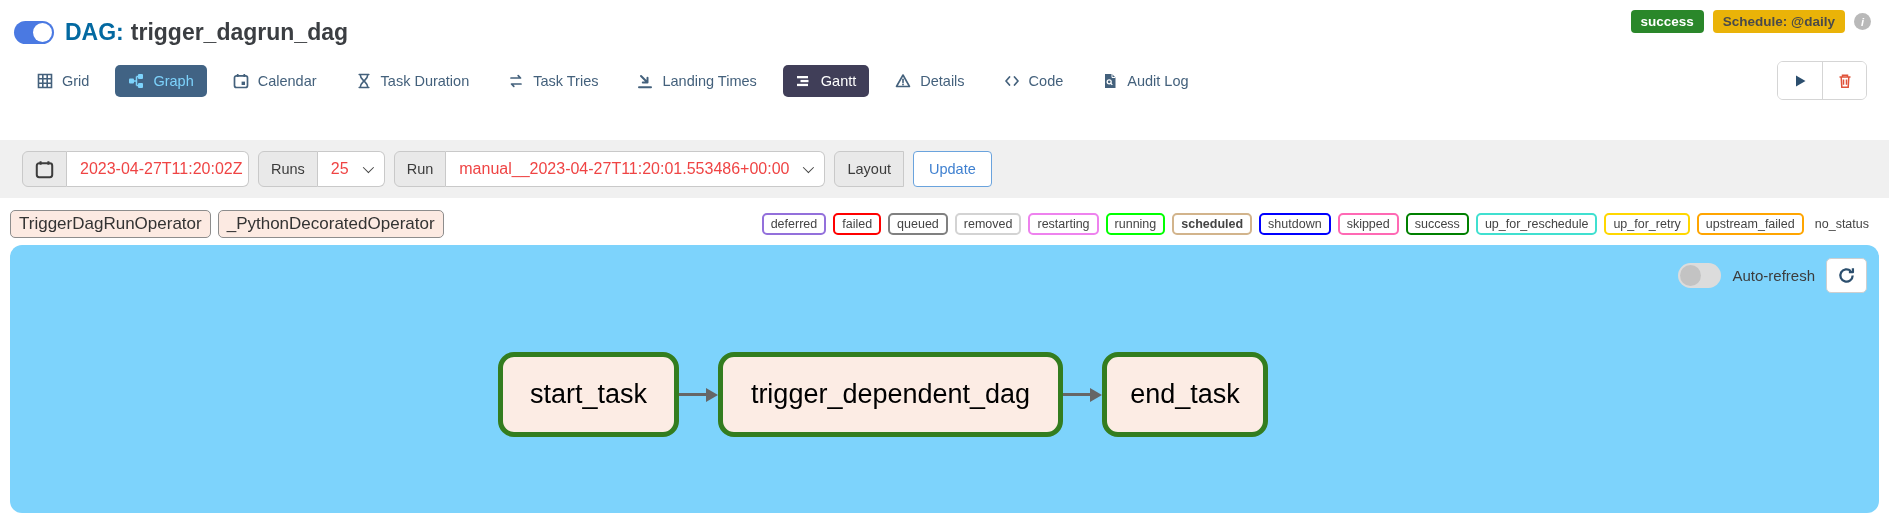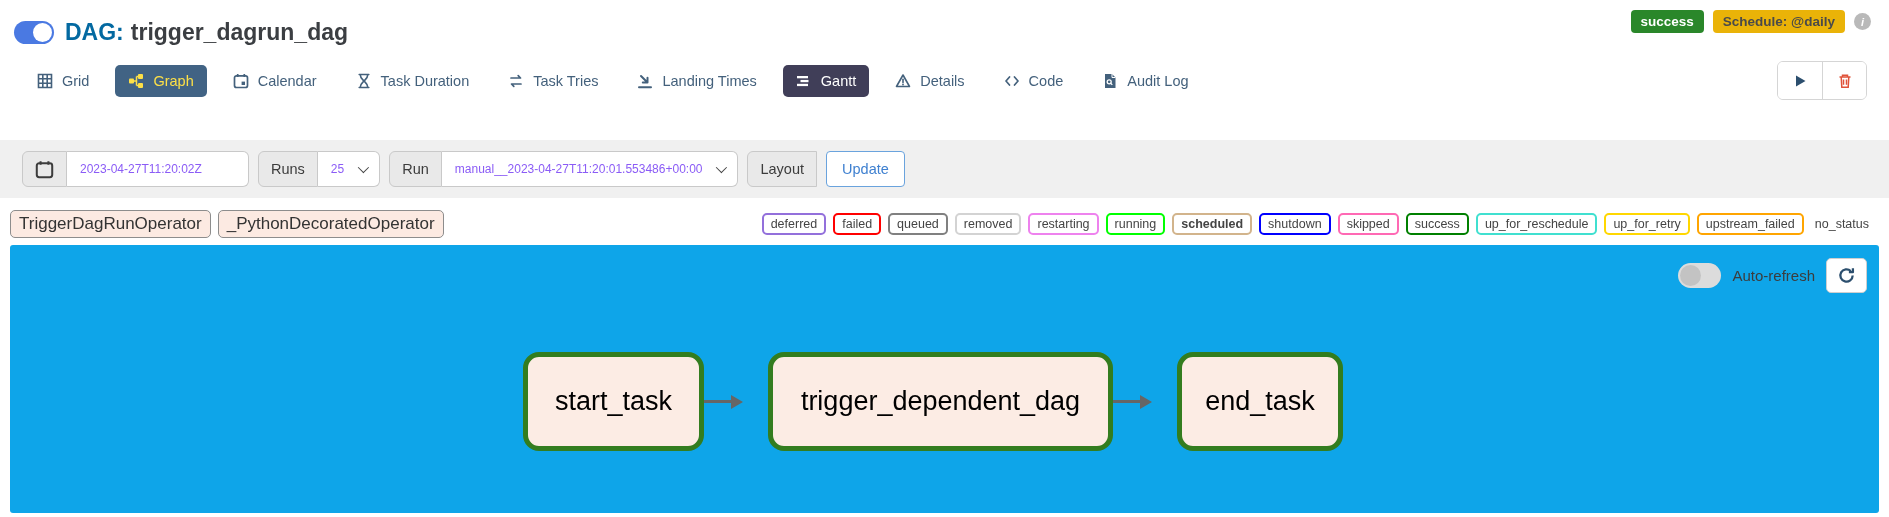--- a/index.html
+++ b/index.html
@@ -24,67 +24,67 @@
   .badge.success { background: #2a872a; color: #fff; }
   .badge.gray { background: #eab308; color: #4a4a4a; }
   .info-icon { width: 17px; height: 17px; border-radius: 50%; background: #b9b9b9; color: #fff;
     font-size: 11px; font-weight: bold; font-style: italic; display: flex; align-items: center; justify-content: center; cursor: pointer; }
 
   
   .tabbar { position: absolute; top: 61px; left: 24px; right: 22px; display: flex; align-items: center; }
   .tab { display: flex; align-items: center; gap: 9px; padding: 8px 13px; border-radius: 5px;
     color: #44617c; font-size: 14.5px; cursor: pointer; white-space: nowrap; margin-right: 13px; }
   .tab svg { width: 16px; height: 16px; flex: none; }
-  .tab.active-graph { background: #416384; color: #fde047; }
+  .tab.active-graph { background: #416384; color: #7dd3fc; }
   .tab.active-gantt { background: #403e58; color: #fff; }
   .tab-actions { margin-left: auto; display: flex; border: 1px solid #d5d5d5; border-radius: 6px; overflow: hidden; background: #fff; }
   .tab-action { width: 44px; height: 37px; display: flex; align-items: center; justify-content: center; cursor: pointer; background: #fff; border: none; }
   .tab-action + .tab-action { border-left: 1px solid #d5d5d5; }
   .tab-action svg { width: 16px; height: 16px; }
 
   
   .filterstrip { position: absolute; top: 140px; left: 0; right: 0; height: 58px; background: #f0f0f0; }
   .filters { position: absolute; top: 11px; left: 22px; display: flex; align-items: stretch; height: 36px; }
   .fgroup { display: flex; align-items: stretch; margin-right: 9px; }
   .addon { background: #e9e9e9; border: 1px solid #c9c9c9; display: flex; align-items: center; padding: 0 12px;
     font-size: 14.5px; color: #3c3c3c; border-radius: 6px 0 0 6px; white-space: nowrap; }
   .addon svg { width: 19px; height: 19px; }
-  .fbox { background: #fff; border: 1px solid #c9c9c9; border-left: none; padding: 0 13px; font-size: 12px;
-    color: #8b5cf6; display: flex; align-items: center; border-radius: 0 6px 6px 0; white-space: nowrap; }
+  .fbox { background: #fff; border: 1px solid #c9c9c9; border-left: none; padding: 0 13px; font-size: 16px;
+    color: #ef4444; display: flex; align-items: center; border-radius: 0 6px 6px 0; white-space: nowrap; }
   .fselect { cursor: pointer; }
   .fselect::after { content: ""; width: 7px; height: 7px; border-right: 1.8px solid #444; border-bottom: 1.8px solid #444;
     transform: rotate(45deg) translateY(-2px); margin-left: 14px; flex: none; }
   .update-btn { border: 1.5px solid #6aa3dd; color: #3f80d0; background: #fff; border-radius: 4px;
     padding: 0 15px; font-size: 14.5px; display: flex; align-items: center; cursor: pointer; }
   .find-task { position: absolute; top: 11px; right: 24px; width: 315px; height: 36px; border: 1px solid #c9c9c9;
     border-radius: 6px; background: #fff; padding: 0 13px; font-size: 14.5px; color: #555; font-family: inherit; }
   .find-task::placeholder { color: #9a9a9a; }
 
   
   .legend { position: absolute; top: 210px; left: 10px; right: 16px; display: flex; align-items: center; }
   .op-pill { background: #fceae2; border: 1px solid #8d8d8d; border-radius: 5px; padding: 3px 8px;
     font-size: 17px; color: #333; margin-right: 7px; cursor: pointer; white-space: nowrap; }
   .status-pills { margin-left: auto; display: flex; gap: 7px; align-items: center; }
   .status-pill { background: #fff; border: 2px solid #999; border-radius: 5px; padding: 2px 7px;
     font-size: 12.5px; color: #444; cursor: pointer; white-space: nowrap; }
   .status-pill.plain { border-color: transparent; background: transparent; padding: 2px 2px; }
 
   
-  .graph-panel { position: absolute; top: 245px; left: 10px; right: 10px; bottom: 4px; background: #0ea5e9; border-radius: 3px; padding-left: 32px; }
+  .graph-panel { position: absolute; top: 245px; left: 10px; right: 10px; bottom: 4px; background: #7dd3fc; border-radius: 12px; padding-left: 32px; }
   .refresh-controls { position: absolute; top: 13px; right: 12px; display: flex; align-items: center; gap: 11px; }
   .ar-toggle { width: 43px; height: 25px; border-radius: 13px; background: #dcdcdc; position: relative; cursor: pointer; }
   .ar-toggle .knob { position: absolute; left: 2px; top: 2px; width: 21px; height: 21px; border-radius: 50%; background: #c3c3c3; }
   .ar-label { font-size: 15px; color: #3c3c3c; }
   .refresh-btn { width: 41px; height: 35px; background: #fff; border: 1px solid #cfcfcf; border-radius: 5px;
     display: flex; align-items: center; justify-content: center; cursor: pointer; }
   .refresh-btn svg { width: 19px; height: 19px; }
 
   .nodes { position: absolute; left: 488px; top: 107px; display: flex; align-items: center; }
-  .task-node { height: 99px; background: #fcece4; border: 5px solid #337d1f; border-radius: 16px;
-    display: flex; align-items: center; justify-content: center; font-size: 27px; color: #000; cursor: pointer; flex: none; margin-left: 25px; }
+  .task-node { height: 85px; background: #fcece4; border: 5px solid #337d1f; border-radius: 16px;
+    display: flex; align-items: center; justify-content: center; font-size: 27px; color: #000; cursor: pointer; flex: none; }
   .task-node.n0 { width: 181px; }
   .task-node.n1 { width: 345px; }
   .task-node.n2 { width: 166px; }
   .edge { display: flex; align-items: center; flex: none; }
   .edge-line { width: 27px; height: 3px; background: #666; }
   .edge-arrow { width: 0; height: 0; border-left: 12px solid #666; border-top: 7px solid transparent; border-bottom: 7px solid transparent; }
 </style>
 </head>
 <body>
 

